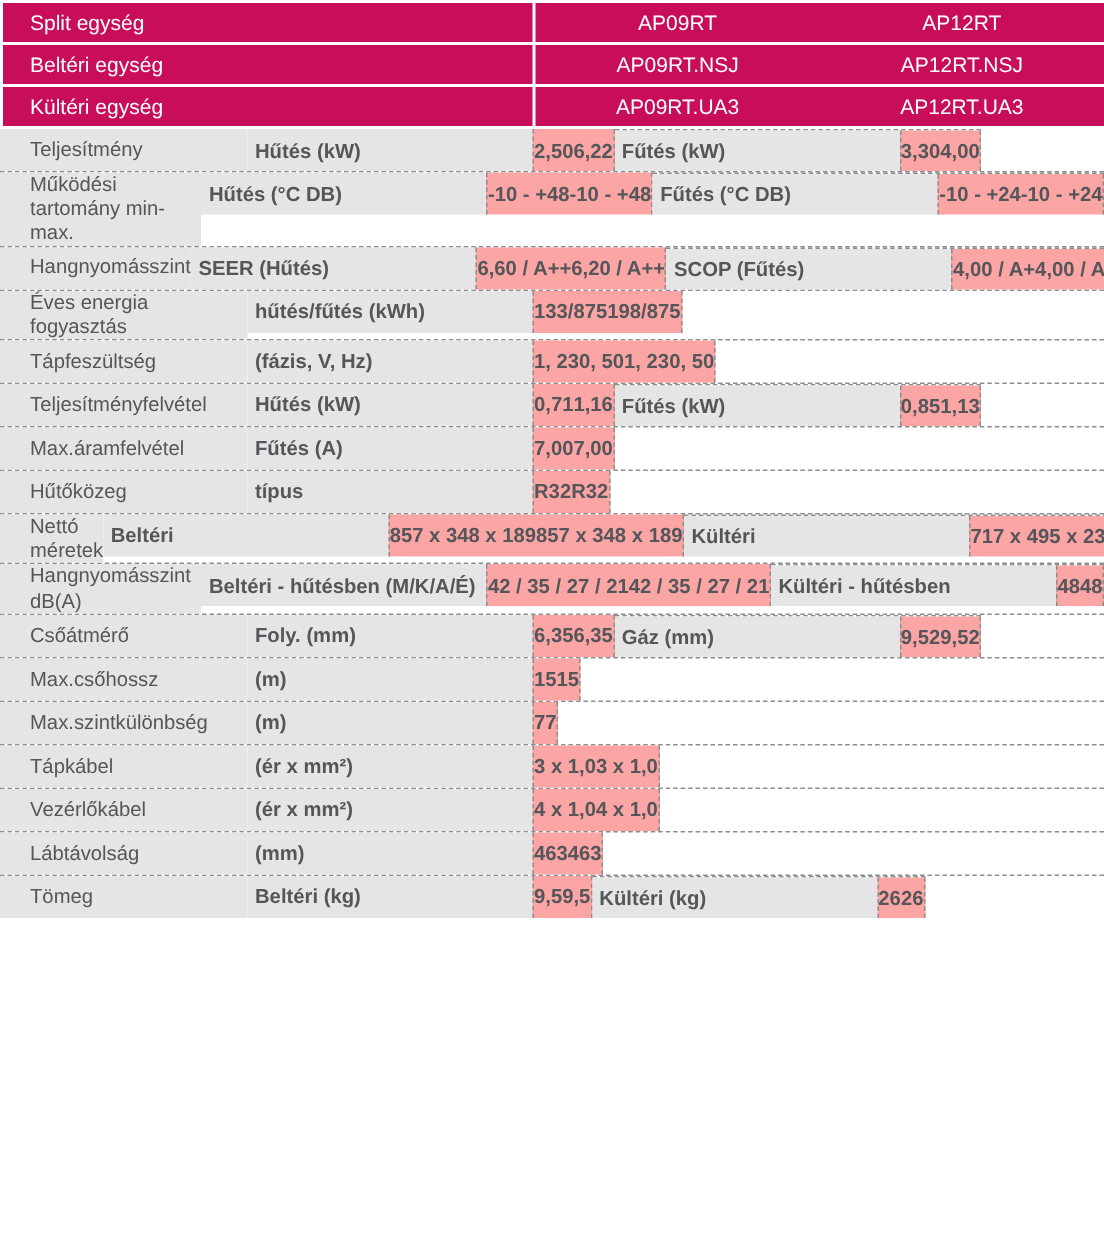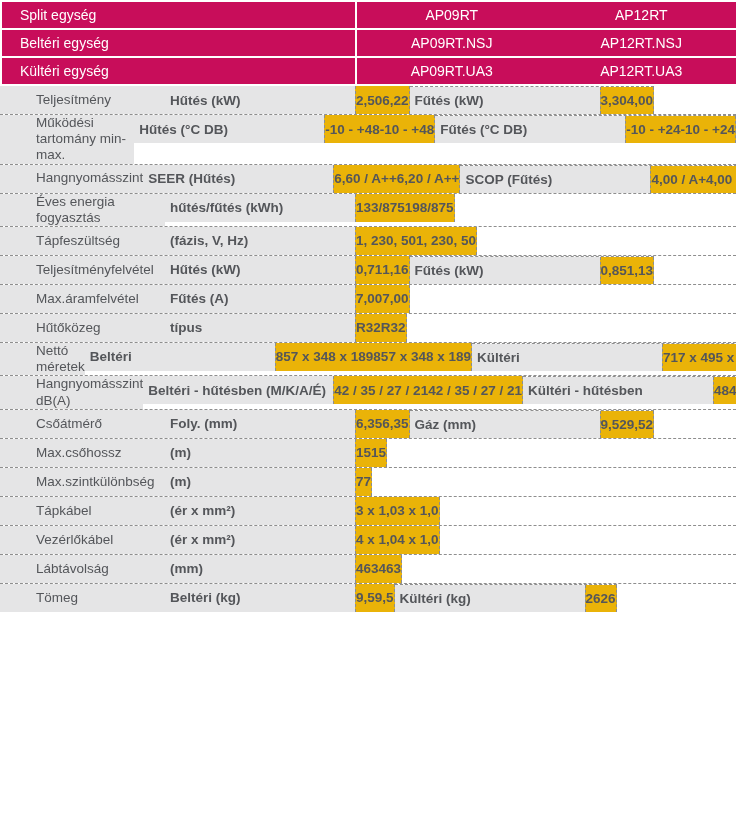--- a/index.html
+++ b/index.html
@@ -19,27 +19,27 @@
   .hlabel{width:353px;background:var(--accent);color:#fff;display:flex;align-items:center;
           padding-left:18px;font-size:14px;}
   .hvals{flex:1;margin-left:2px;background:var(--accent);display:flex;}
   .hval{flex:1;display:flex;align-items:center;justify-content:center;color:#fff;font-size:14px;}
 
   
   .tbody{font-size:13.5px;}
   .group{display:flex;}
   .group + .group{border-top:1px dashed var(--dash);}
   .glabel{width:165px;background:var(--label-bg);display:flex;align-items:center;
-          padding-left:36px;line-height:1.2;}
+          padding-left:20px;line-height:1.2;}
   .grows{flex:1;display:flex;font-weight:bold;}
   .srow{display:flex;height:28px;}
   .srow + .srow{border-top:1px dashed var(--dash);}
   .slabel{width:190px;background:var(--label-bg);display:flex;align-items:center;
           padding-left:5px;white-space:nowrap;}
-  .vals{flex:1;display:flex;border-left:1px dashed var(--dash);border-right:1px dashed var(--dash);background:#eab308;}
+  .vals{flex:1;display:flex;border-left:1px dashed var(--dash);border-right:1px dashed var(--dash);background:#fca5a5;}
   .val{flex:1;display:flex;align-items:center;justify-content:center;white-space:nowrap;}
 </style>
 </head>
 <body>
 
 <div class="sheet">
 
   <div class="thead">
     <div class="hrow">
       <div class="hlabel">Split egység</div>

